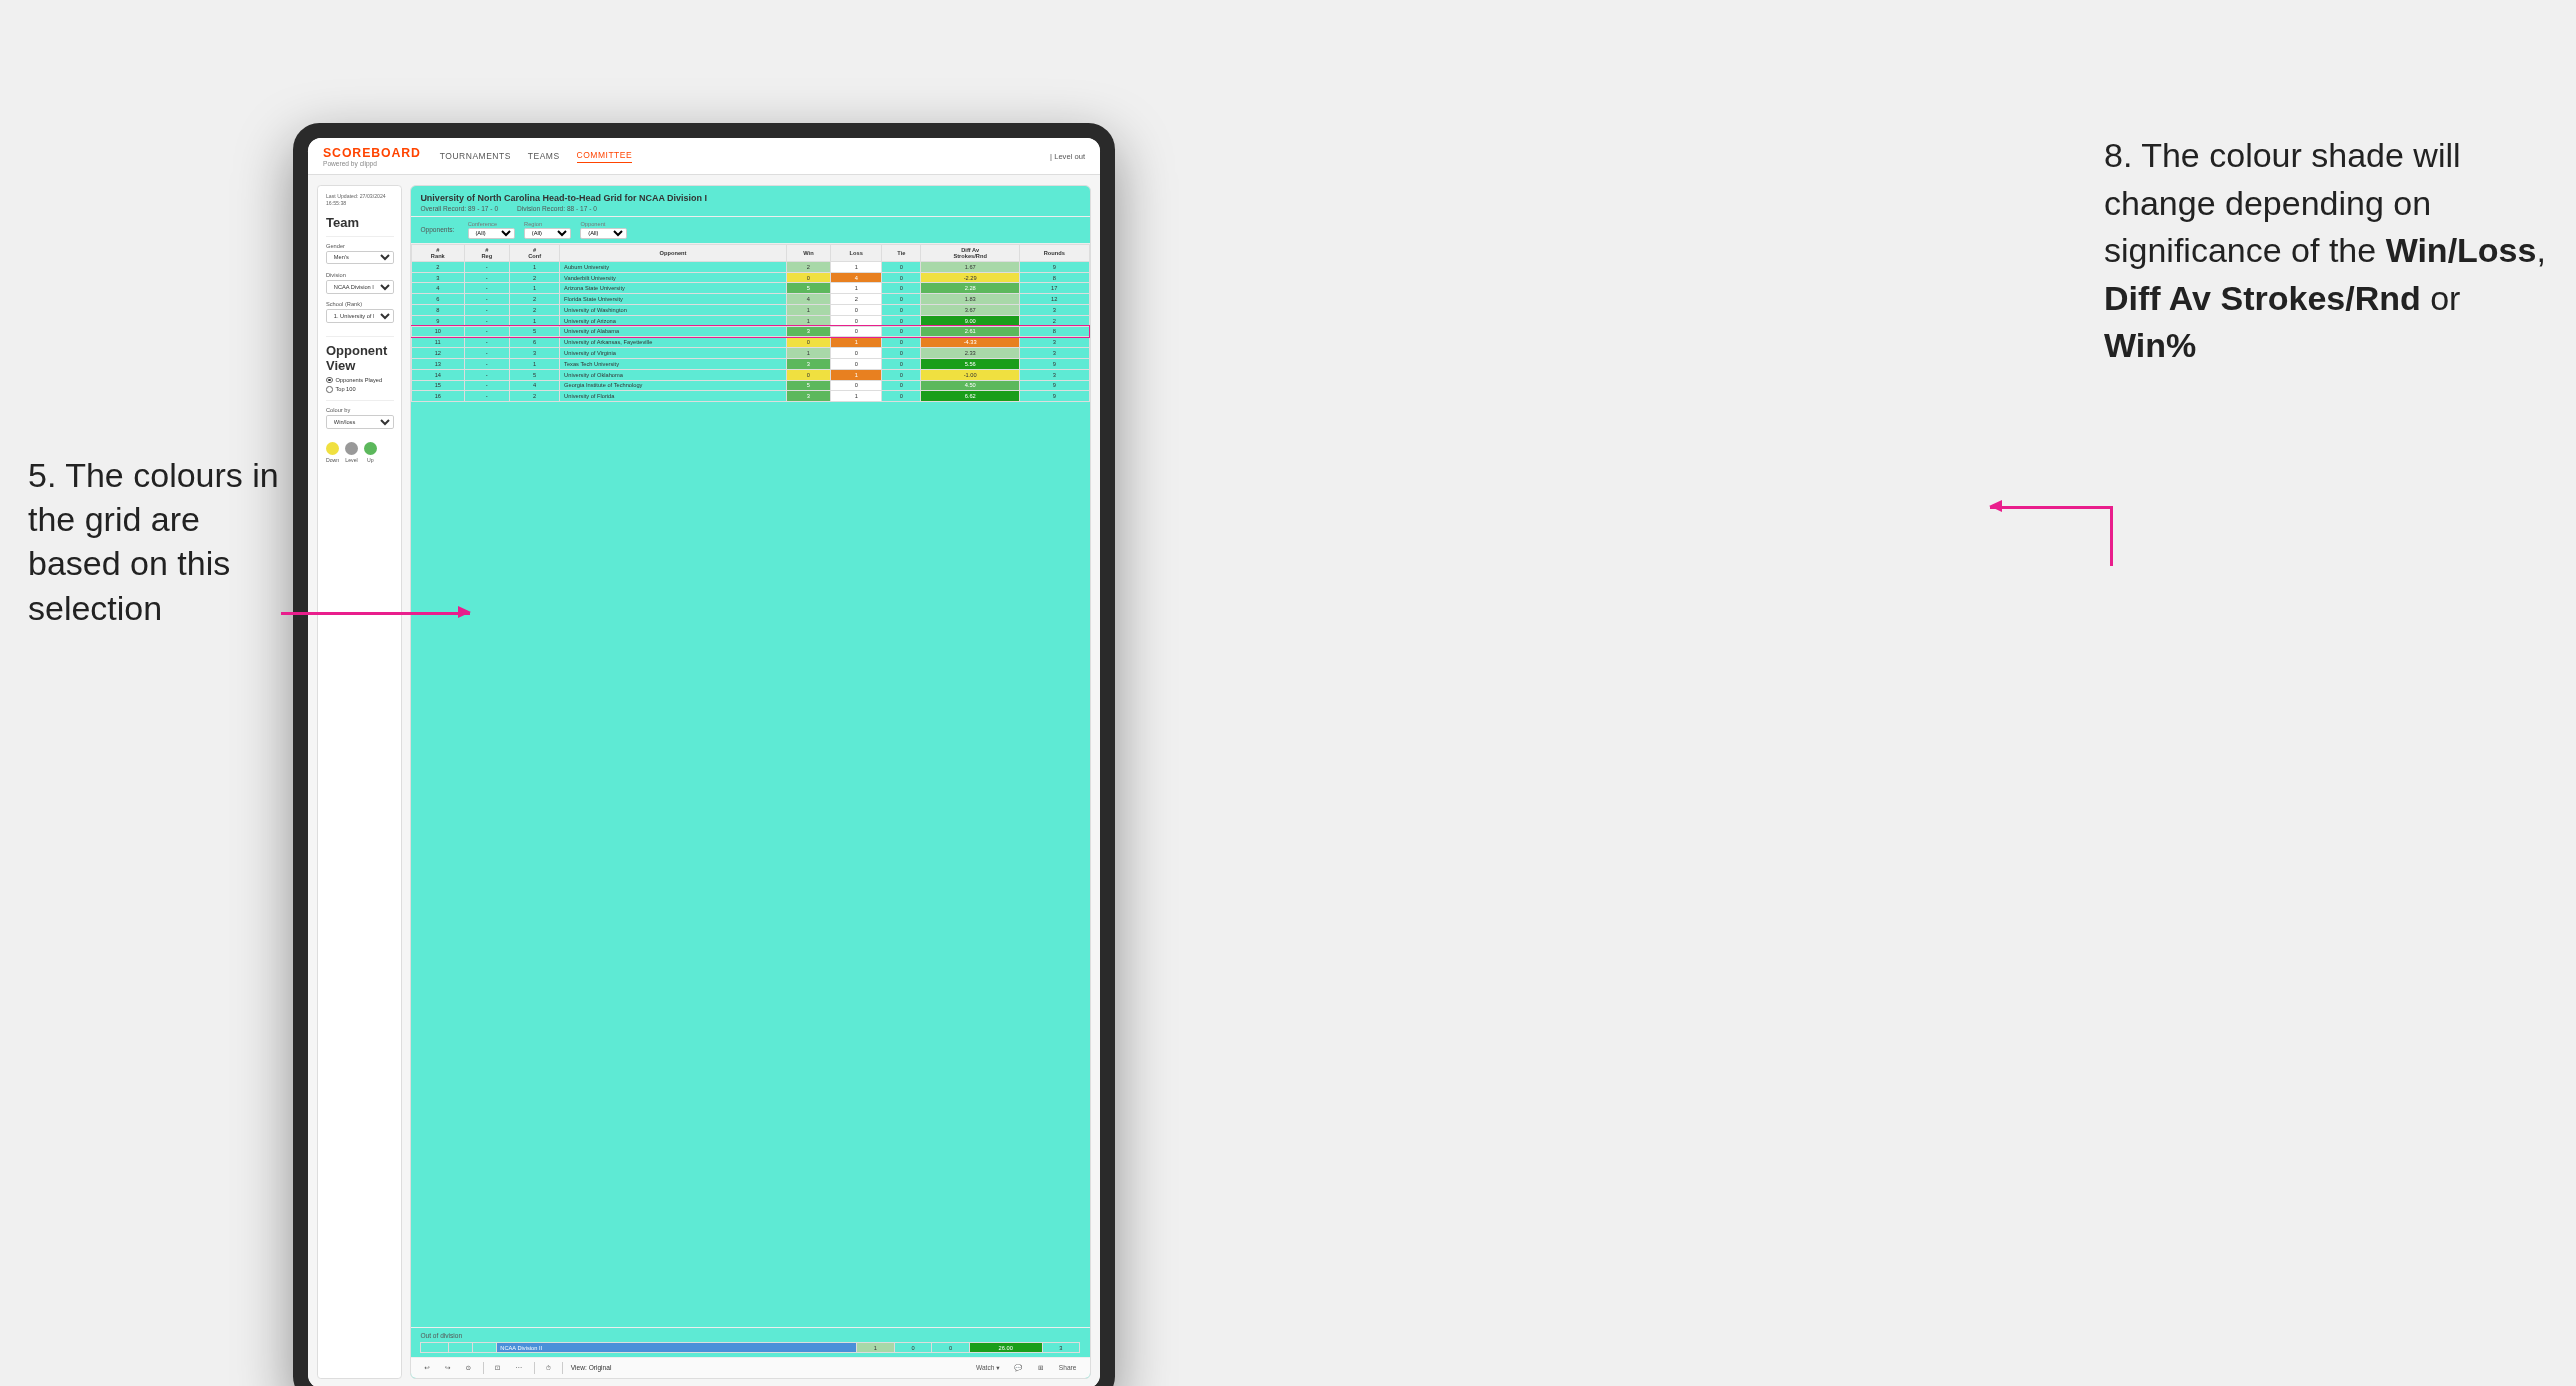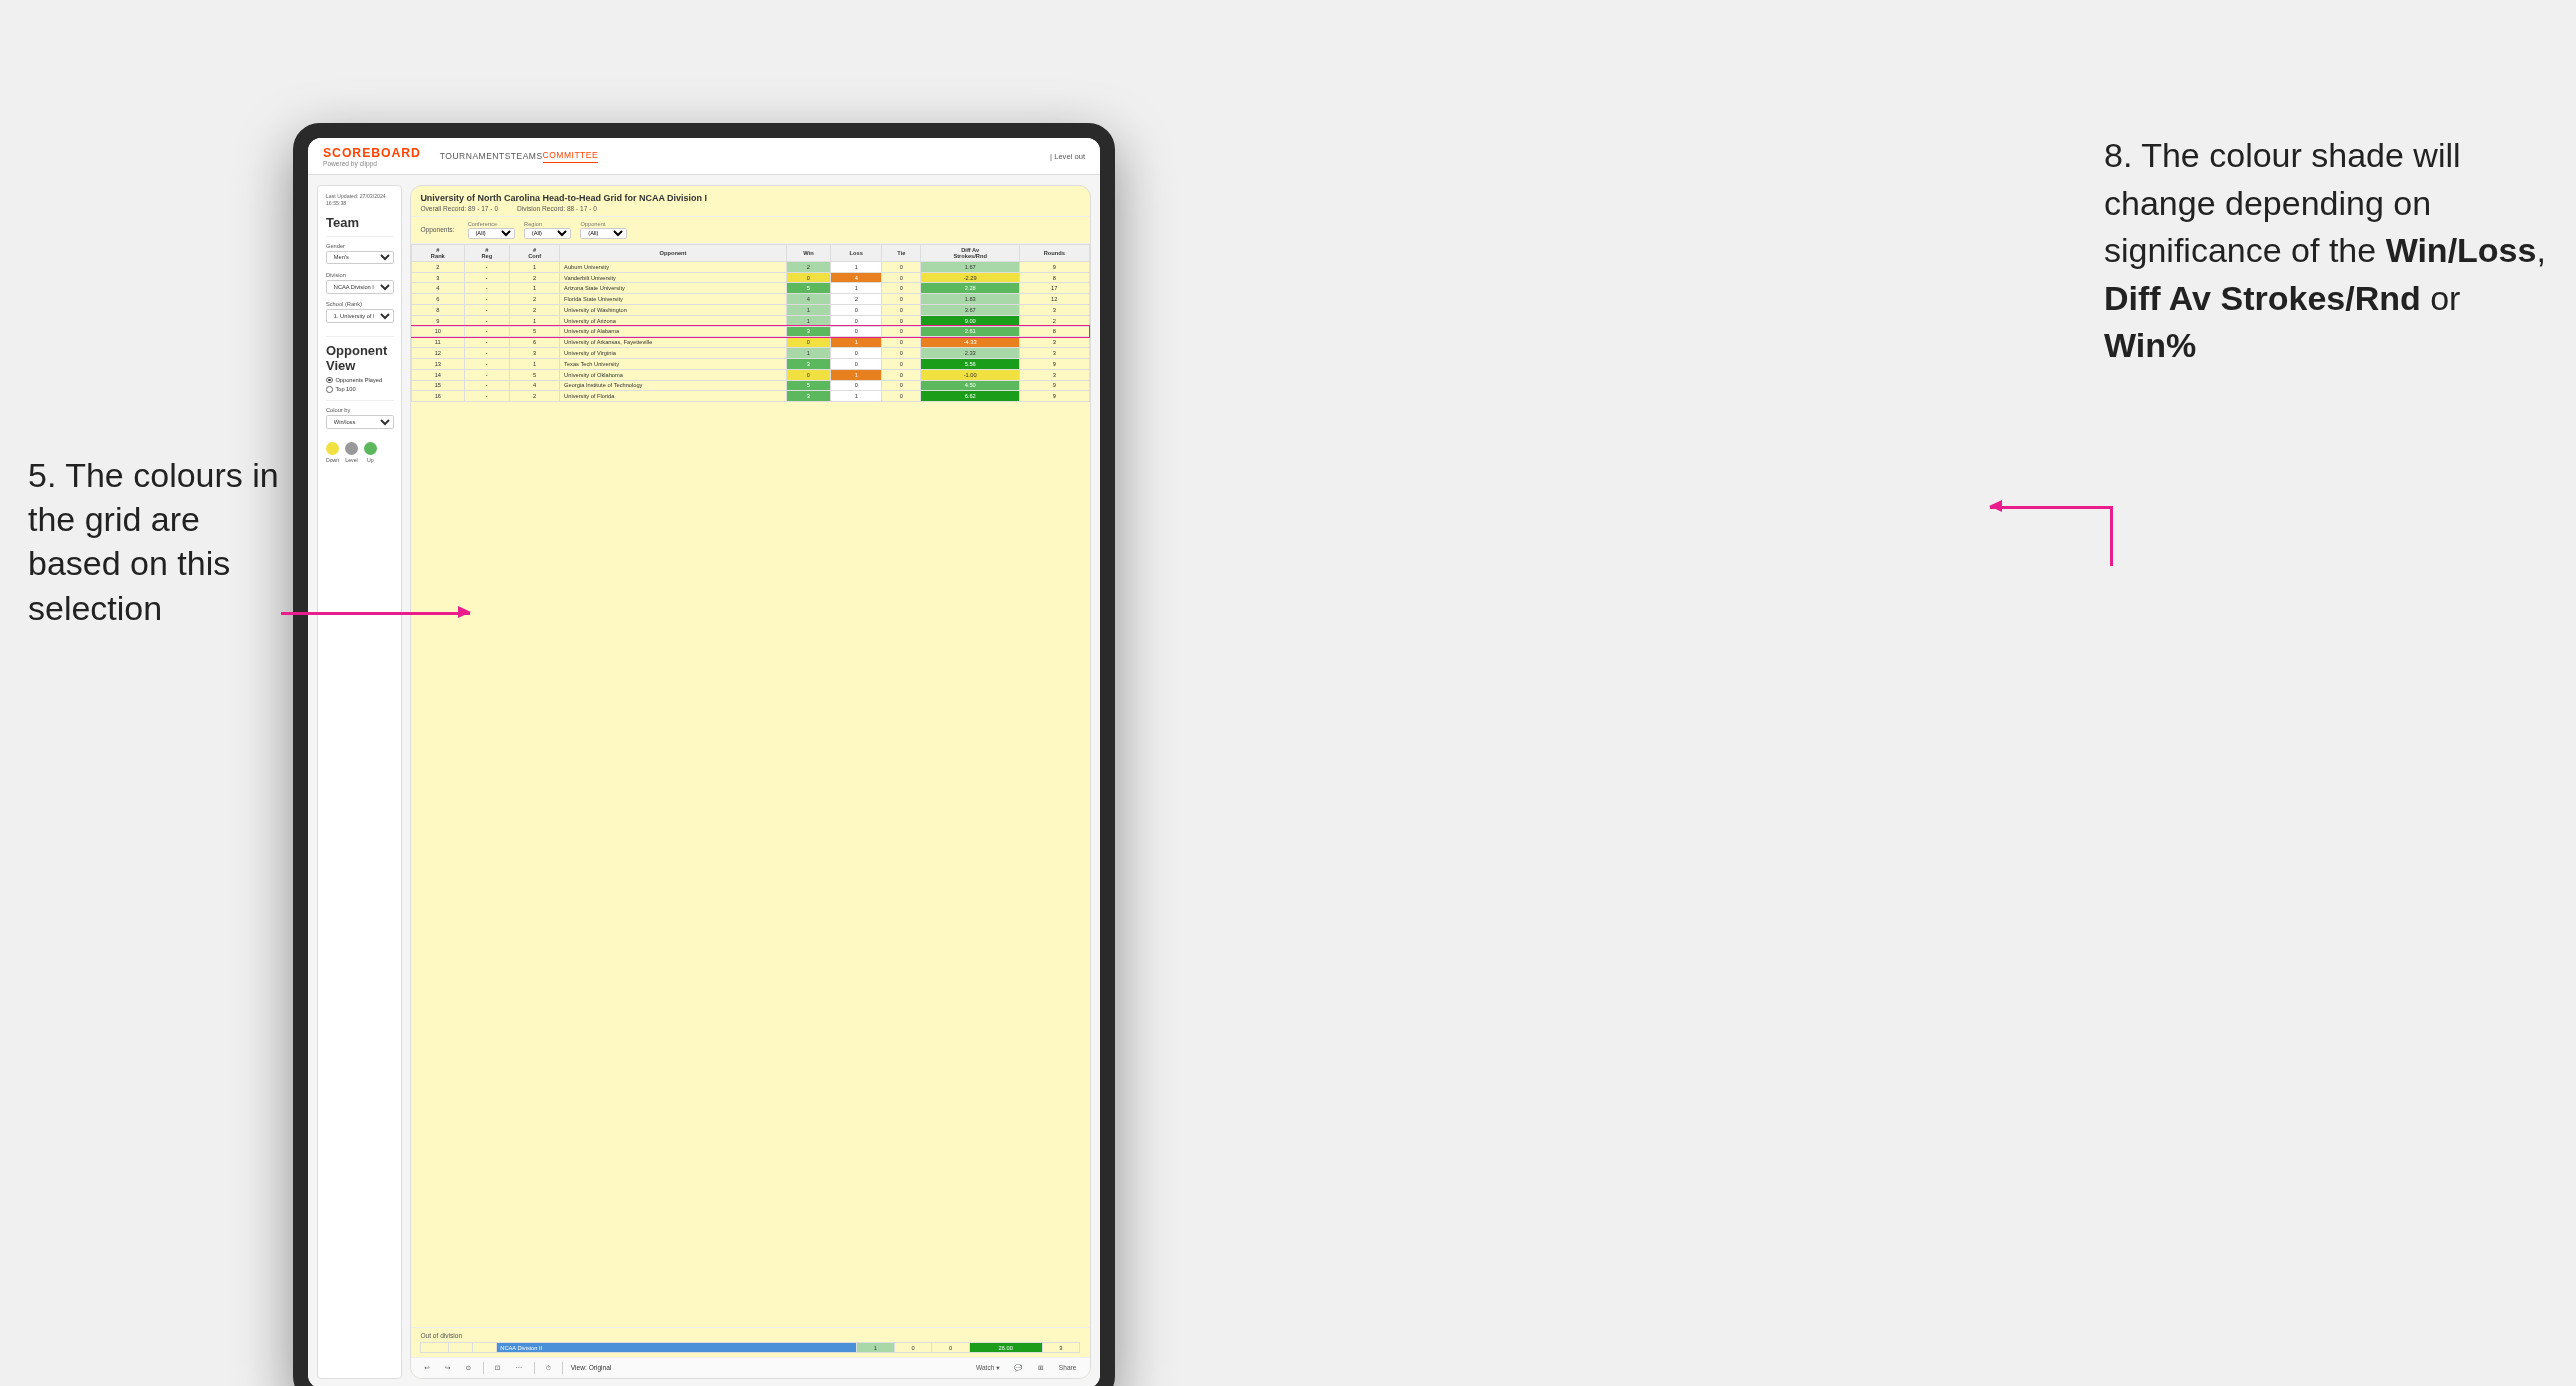--- a/index.html
+++ b/index.html
@@ -82,20 +82,21 @@
       color: #ff4400;
       letter-spacing: 0.9px;
     }
     .logo-sub {
       font-size: 6.6px;
       color: #888;
     }
 
     .nav-items {
       display: flex;
+      gap: 17px;
       flex: 1;
       align-items: center;
     }
     .nav-item {
       font-size: 8.5px;
       color: #555;
       cursor: pointer;
       text-transform: uppercase;
       font-weight: 500;
       letter-spacing: 0.5px;
@@ -240,23 +241,23 @@
     }
     .color-label {
       font-size: 5.2px;
       color: #555;
       text-align: center;
     }
 
     
     .grid-content {
       flex: 1;
-      background: #fef9c3;
+      background: #5eead4;
       border: 0.9px solid #ddd;
-      border-radius: 12px;
+      border-radius: 6px;
       overflow: hidden;
       display: flex;
       flex-direction: column;
     }
 
     .grid-header {
       padding: 7.6px 9.4px 3.8px;
       border-bottom: 0.9px solid #eee;
     }
 

